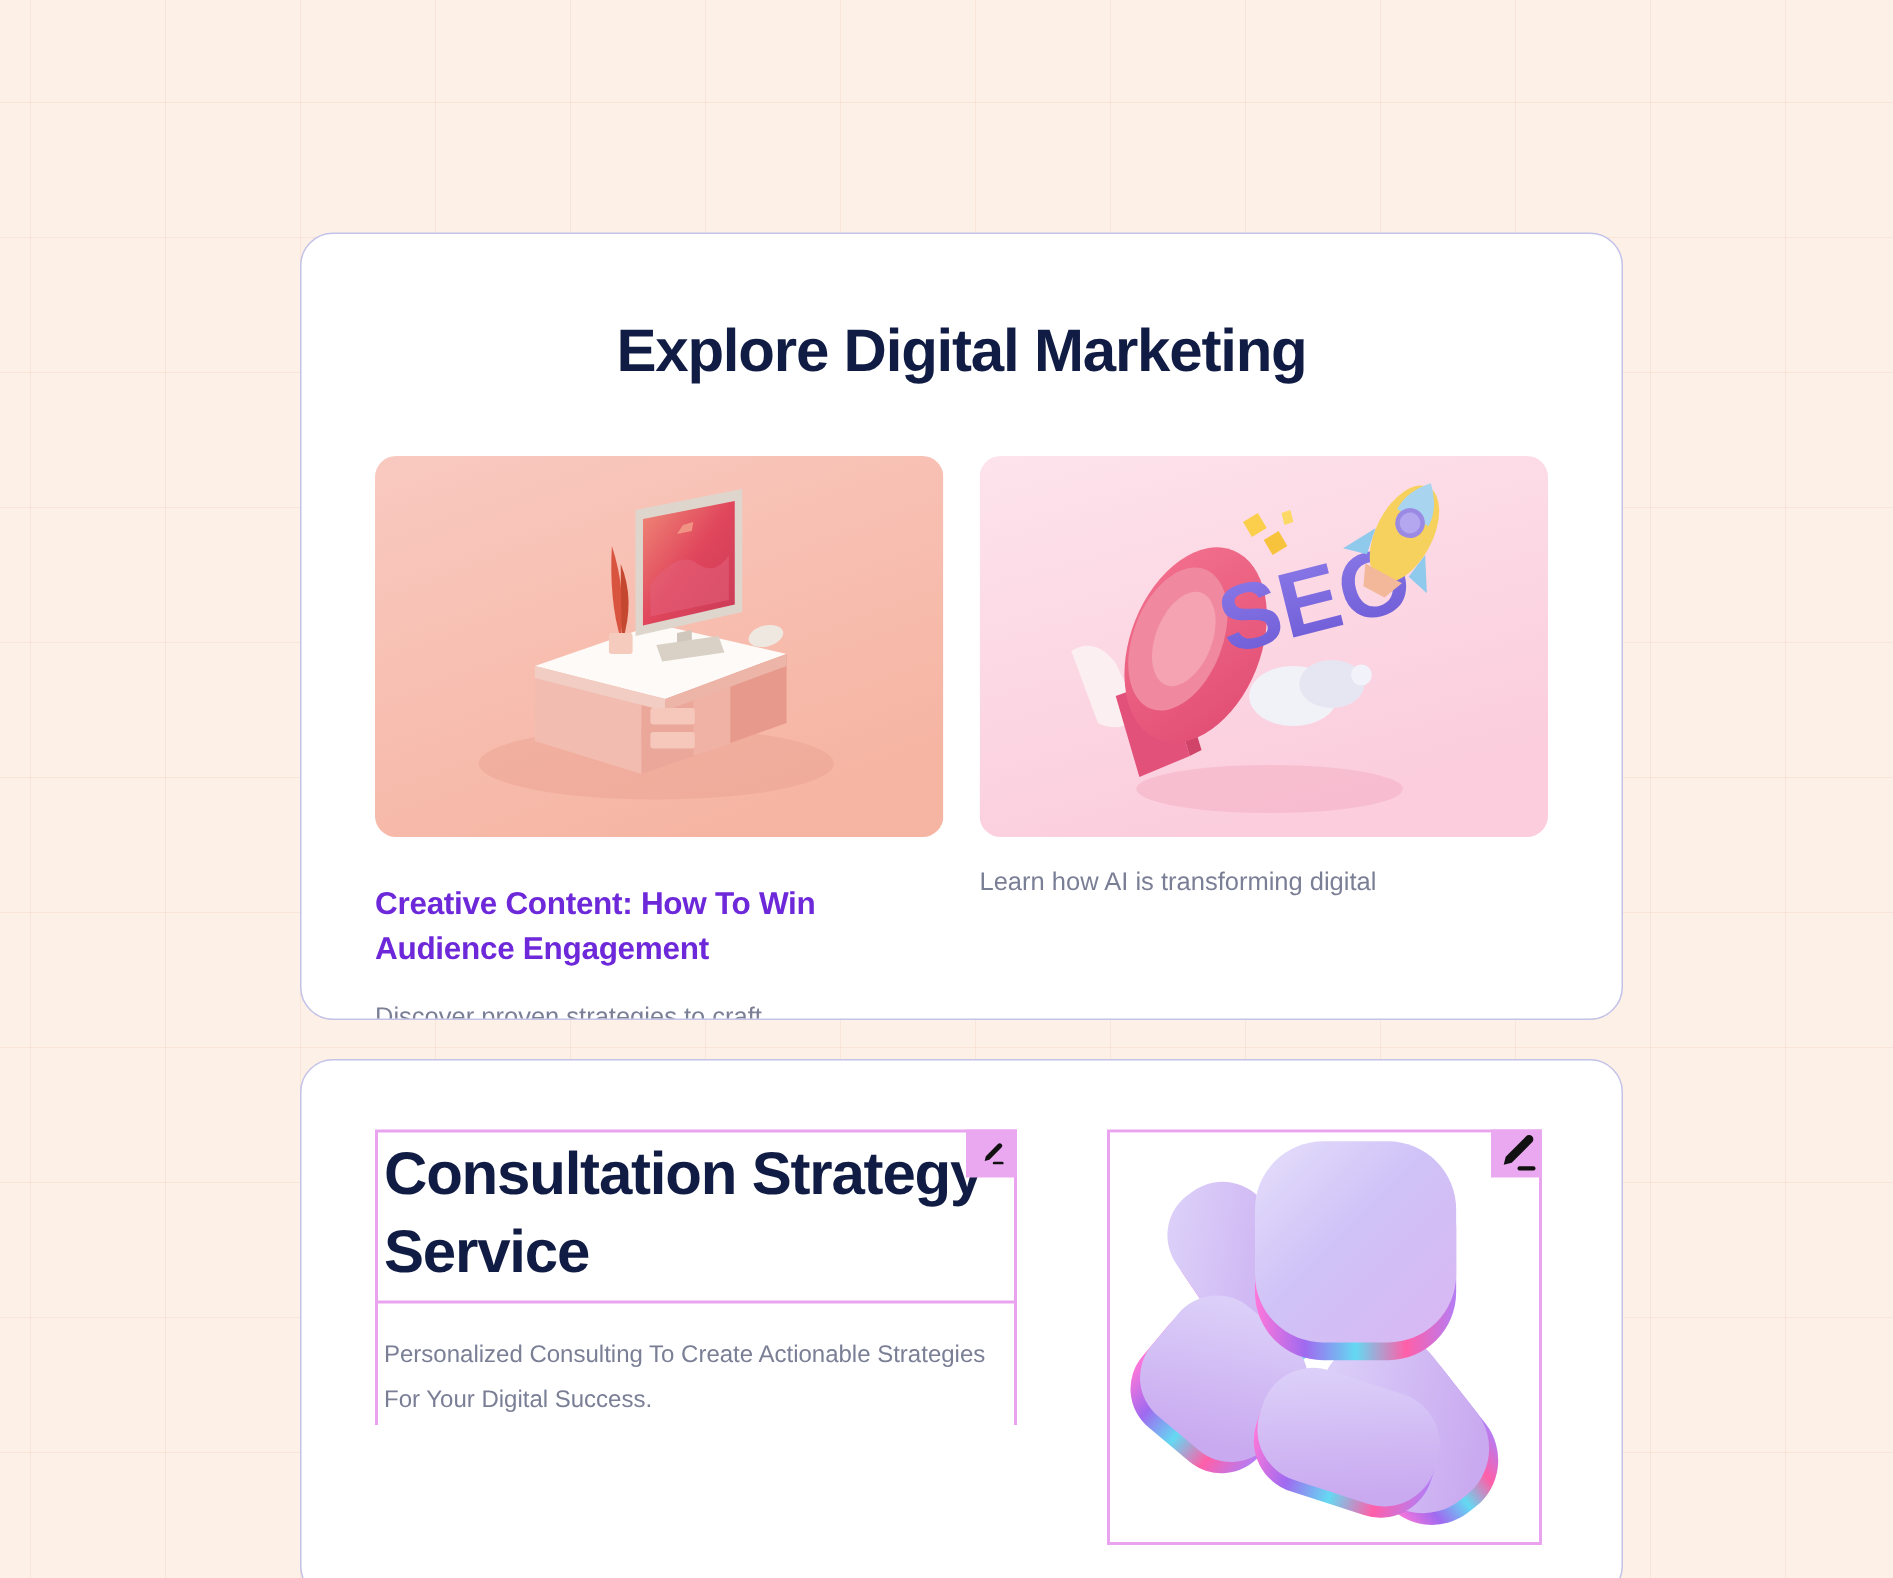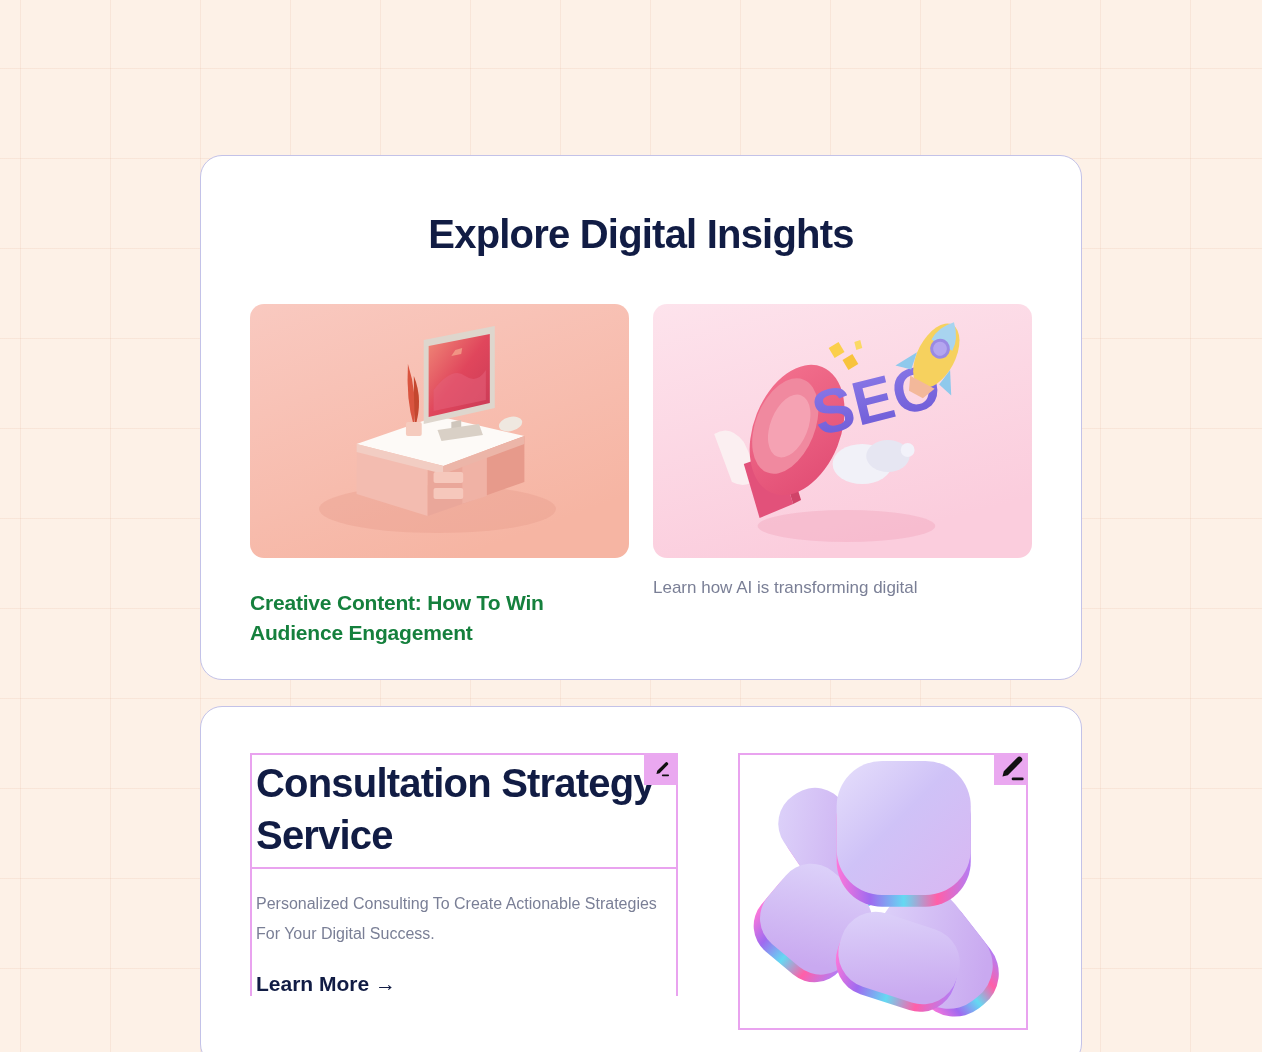--- a/index.html
+++ b/index.html
@@ -83,21 +83,21 @@
   }
 
   .post-thumb svg { display: block; width: 100%; height: 100%; }
 
   .post-title {
     margin-top: 30px;
     font-size: 21px;
     font-weight: 700;
     line-height: 1.44;
     letter-spacing: -0.2px;
-    color: #15803d;
+    color: #6d28d9;
   }
 
   .post-excerpt {
     margin-top: 16px;
     font-size: 17px;
     line-height: 1.62;
     color: #7a7f96;
   }
 
   
@@ -168,21 +168,21 @@
 
   .service-media svg { display: block; width: 100%; height: 100%; }
 </style>
 </head>
 <body>
 
 <div id="grid-bg"></div>
 
 <section class="panel" id="panel-insights">
 
-  <h1 class="section-title">Explore Digital Insights</h1>
+  <h1 class="section-title">Explore Digital Marketing</h1>
 
   <div class="post-grid">
 
     <article class="post-card">
       <div class="post-thumb">
         <svg viewBox="0 0 384 254" preserveAspectRatio="none">
           <defs>
             <linearGradient id="dbg" x1="0" y1="0" x2="0.55" y2="1">
               <stop offset="0" stop-color="#f9c9c0"></stop>
               <stop offset="1" stop-color="#f6b5a3"></stop>
@@ -216,20 +216,21 @@
           <path d="M190 126 L232 120 L236 131 L194 137 Z" fill="#d9d0c6"></path>
 
           <path d="M160 60 Q170 90 166 122 Q158 96 160 60 Z" fill="#d9543f"></path>
           <path d="M166 72 Q176 96 167 124 Q166 100 166 72 Z" fill="#c4472f"></path>
           <rect x="158" y="118" width="16" height="14" rx="2" fill="#f5cbbe"></rect>
 
           <ellipse cx="264" cy="120" rx="12" ry="7" fill="#efe8e0" transform="rotate(-14 264 120)"></ellipse>
         </svg>
       </div>
       <h2 class="post-title">Creative Content: How To Win Audience Engagement</h2>
+      <p class="post-excerpt">Discover proven strategies to craft</p>
     </article>
 
     <article class="post-card">
       <div class="post-thumb">
         <svg viewBox="0 0 384 254" preserveAspectRatio="none">
           <defs>
             <linearGradient id="pbg" x1="0" y1="0" x2="0.4" y2="1">
               <stop offset="0" stop-color="#fde3ec"></stop>
               <stop offset="1" stop-color="#fbcddd"></stop>
             </linearGradient>
@@ -290,21 +291,20 @@
         <span class="edit-badge">
           <svg viewBox="0 0 24 24" fill="none">
             <path d="M16.8 3.4a2.1 2.1 0 0 1 3 3L9.6 16.6l-4 1 1-4L16.8 3.4Z" fill="#111111"></path>
             <rect x="12.5" y="18.4" width="9" height="2.1" rx="1" fill="#111111"></rect>
           </svg>
         </span>
       </div>
 
       <p class="service-desc">Personalized Consulting To Create Actionable Strategies For Your Digital Success.</p>
 
-      <div class="service-cta">Learn More →</div>
     </div>
 
     <div class="service-media">
       <svg viewBox="0 0 290 277" preserveAspectRatio="none">
         <defs>
           <linearGradient id="irid1" x1="0" y1="0" x2="1" y2="1">
             <stop offset="0" stop-color="#e6dffb"></stop>
             <stop offset="0.45" stop-color="#cfc2f7"></stop>
             <stop offset="1" stop-color="#d9b7f2"></stop>
           </linearGradient>

